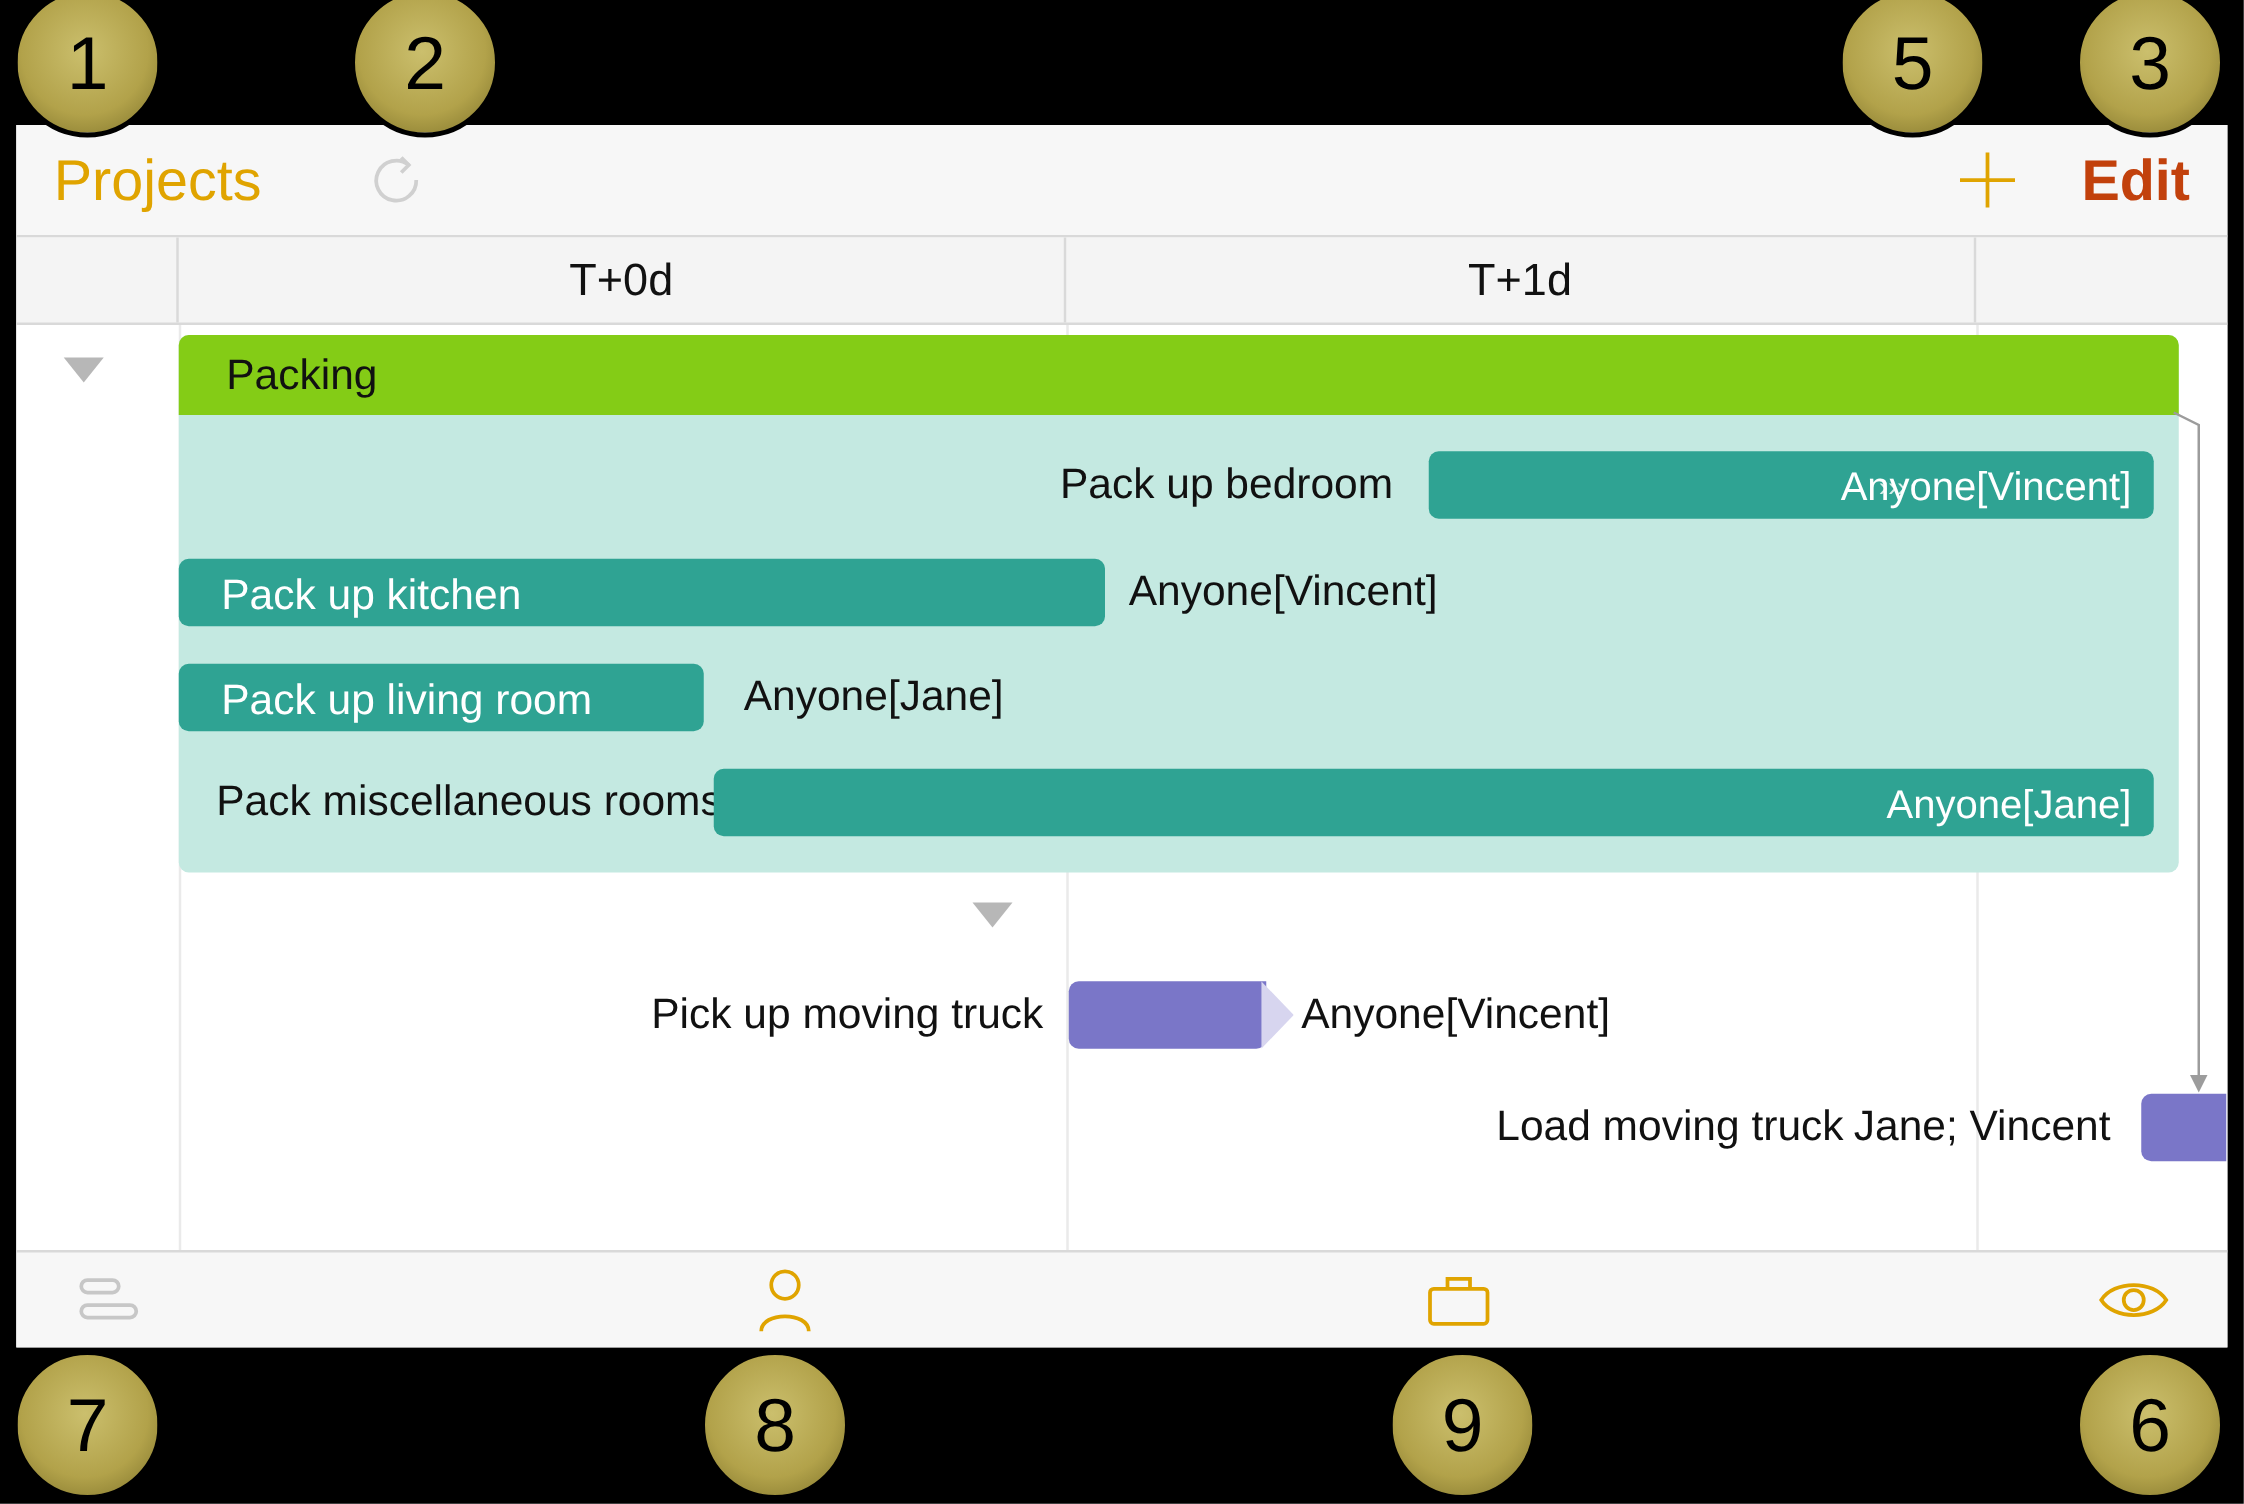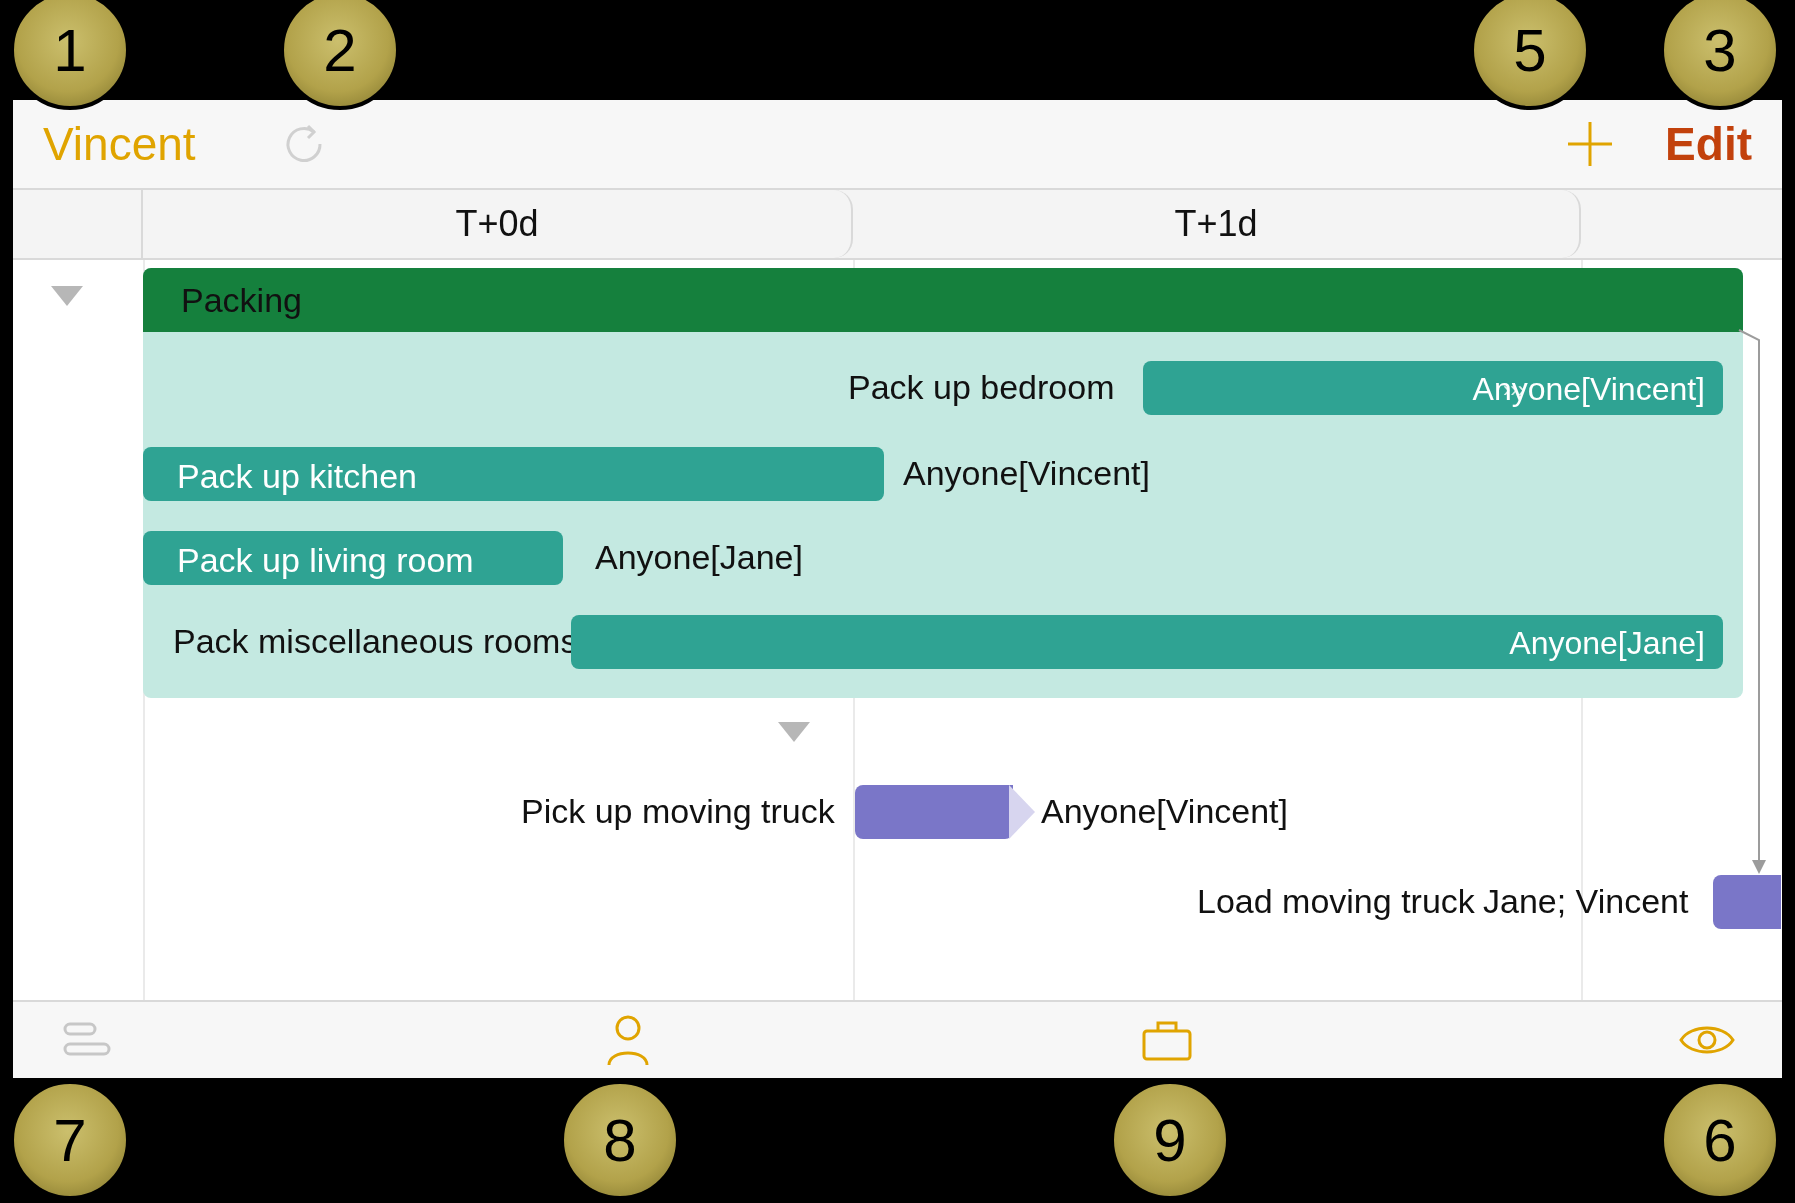--- a/index.html
+++ b/index.html
@@ -55,21 +55,21 @@
     border-bottom: 2px solid #d9d9d9;
     display: flex;
   }
   .time-header .gutter {
     width: 130px;
     border-right: 2px solid #d9d9d9;
   }
   .time-header .col {
     border-right: 2px solid #d9d9d9;
     display: flex; align-items: center; justify-content: center;
-    font-size: 36px; color: #111; border-radius: 19px;
+    font-size: 36px; color: #111;
   }
   .time-header .col0 { width: 710px; }
   .time-header .col1 { width: 728px; }
   .time-header .col2 { flex: 1; border-right: none; }
 
   
   .gantt {
     position: relative;
     height: 740px;
     background: #fff;
@@ -85,21 +85,21 @@
   
   .group-packing {
     position: absolute;
     left: 130px; top: 8px;
     width: 1600px; height: 430px;
     background: #c4e9e1;
     border-radius: 8px;
   }
   .group-packing .group-header {
     position: absolute; left: 0; top: 0; right: 0; height: 64px;
-    background: #15803d;
+    background: #84cc16;
     border-top-left-radius: 8px; border-top-right-radius: 8px;
     display: flex; align-items: center; padding-left: 38px;
     font-size: 34px; color: #111;
   }
   .group-disclosure {
     position: absolute;
     left: 38px; top: 26px;
     width: 0; height: 0;
     border-left: 16px solid transparent;
     border-right: 16px solid transparent;
@@ -195,21 +195,21 @@
     position: absolute; left: 0; top: 0; width: 1769px; height: 978px;
     pointer-events: none;
   }
 </style>
 </head>
 <body>
 
 <div class="device">
 
   <div class="toolbar">
-    <div class="back-label">Vincent</div>
+    <div class="back-label">Projects</div>
     <div class="undo-btn">
       <svg viewBox="0 0 44 44">
           <path d="M30 10 A16 16 0 1 0 36 22"></path>
           <path d="M24 4 L30 10 L24 16"></path>
         </svg>
     </div>
     <div class="spacer"></div>
     <div class="plus-btn">
       <svg viewBox="0 0 52 52">
           <line x1="26" y1="4" x2="26" y2="48"></line>

